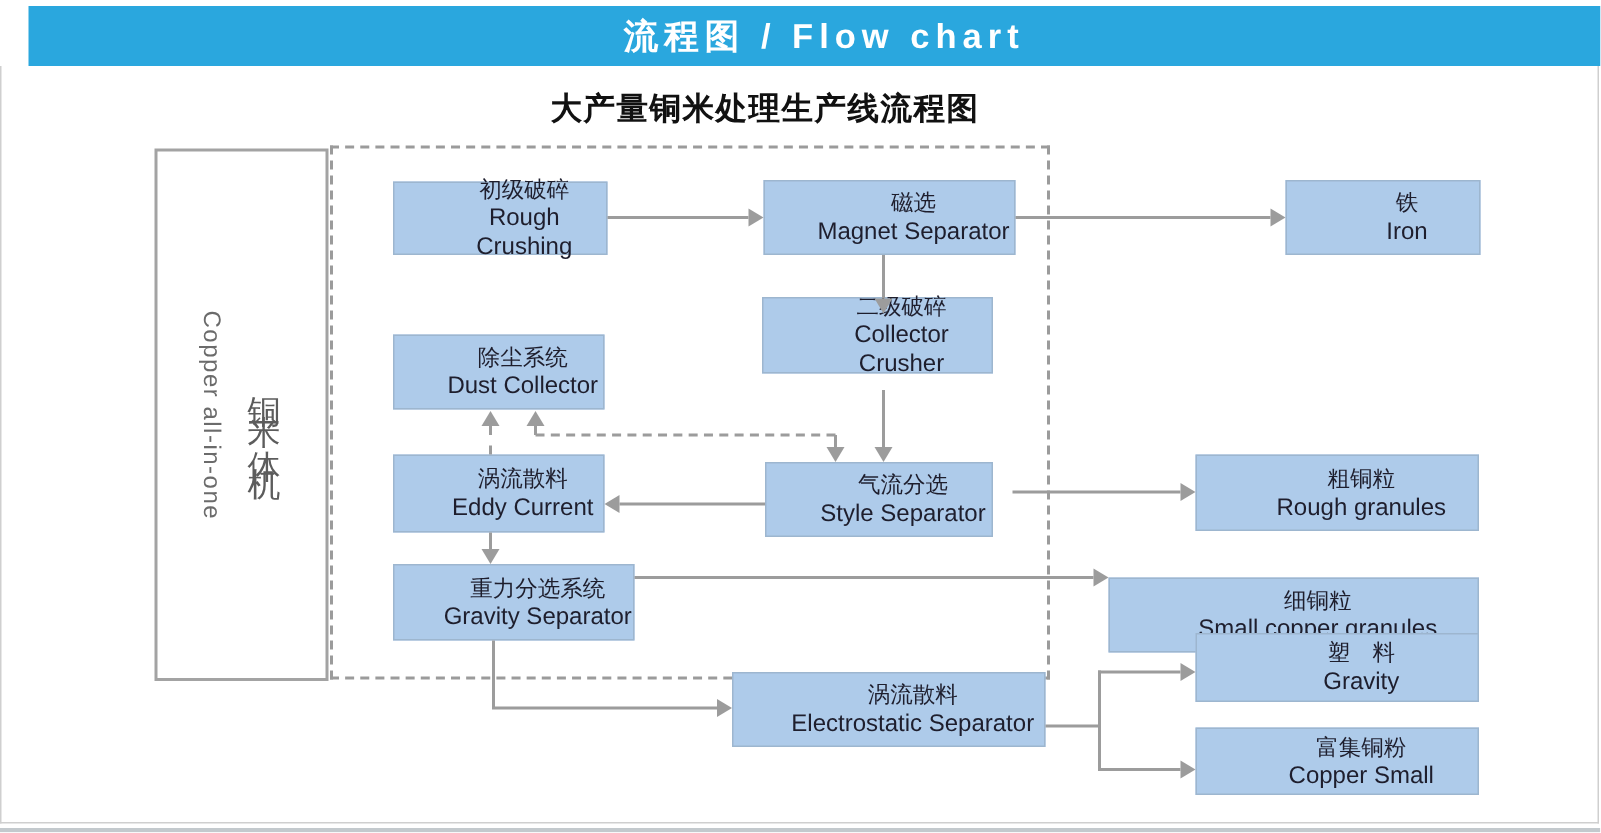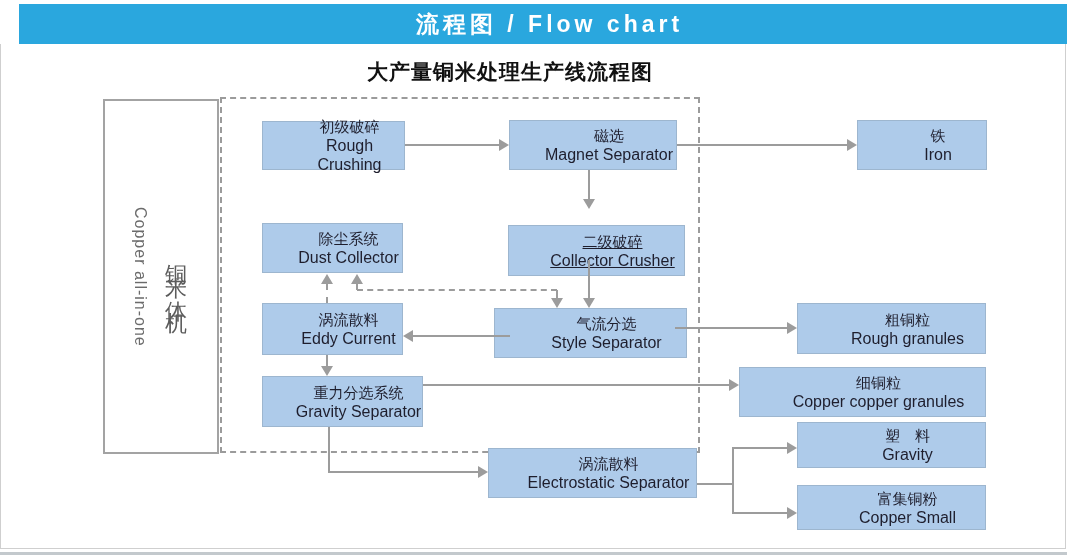--- a/index.html
+++ b/index.html
@@ -85,47 +85,47 @@
     <div class="en">Rough Crushing</div>
   </div>
   <div class="node" style="left:509px;top:120px;width:168px;height:50px;">
     <div class="zh">磁选</div>
     <div class="en">Magnet Separator</div>
   </div>
   <div class="node" style="left:857px;top:120px;width:130px;height:50px;">
     <div class="zh">铁</div>
     <div class="en">Iron</div>
   </div>
-  <div class="node" style="left:508px;top:225px;width:177px;height:51px;text-decoration:underline;">
+  <div class="node" style="left:508px;top:198px;width:154px;height:51px;">
     <div class="zh">二级破碎</div>
     <div class="en">Collector Crusher</div>
   </div>
   <div class="node" style="left:262px;top:223px;width:141px;height:50px;">
     <div class="zh">除尘系统</div>
     <div class="en">Dust Collector</div>
   </div>
   <div class="node" style="left:262px;top:303px;width:141px;height:52px;">
     <div class="zh">涡流散料</div>
     <div class="en">Eddy Current</div>
   </div>
-  <div class="node" style="left:494px;top:308px;width:193px;height:50px;">
+  <div class="node" style="left:510px;top:308px;width:152px;height:50px;">
     <div class="zh">气流分选</div>
     <div class="en">Style Separator</div>
   </div>
   <div class="node" style="left:262px;top:376px;width:161px;height:51px;">
     <div class="zh">重力分选系统</div>
     <div class="en">Gravity Separator</div>
   </div>
   <div class="node" style="left:797px;top:303px;width:189px;height:51px;">
     <div class="zh">粗铜粒</div>
     <div class="en">Rough granules</div>
   </div>
-  <div class="node" style="left:739px;top:367px;width:247px;height:50px;">
+  <div class="node" style="left:739px;top:385px;width:247px;height:50px;">
     <div class="zh">细铜粒</div>
-    <div class="en">Copper copper granules</div>
+    <div class="en">Small copper granules</div>
   </div>
   <div class="node" style="left:488px;top:448px;width:209px;height:50px;">
     <div class="zh">涡流散料</div>
     <div class="en">Electrostatic Separator</div>
   </div>
   <div class="node" style="left:797px;top:422px;width:189px;height:46px;">
     <div class="zh">塑　料</div>
     <div class="en">Gravity</div>
   </div>
   <div class="node" style="left:797px;top:485px;width:189px;height:45px;">

